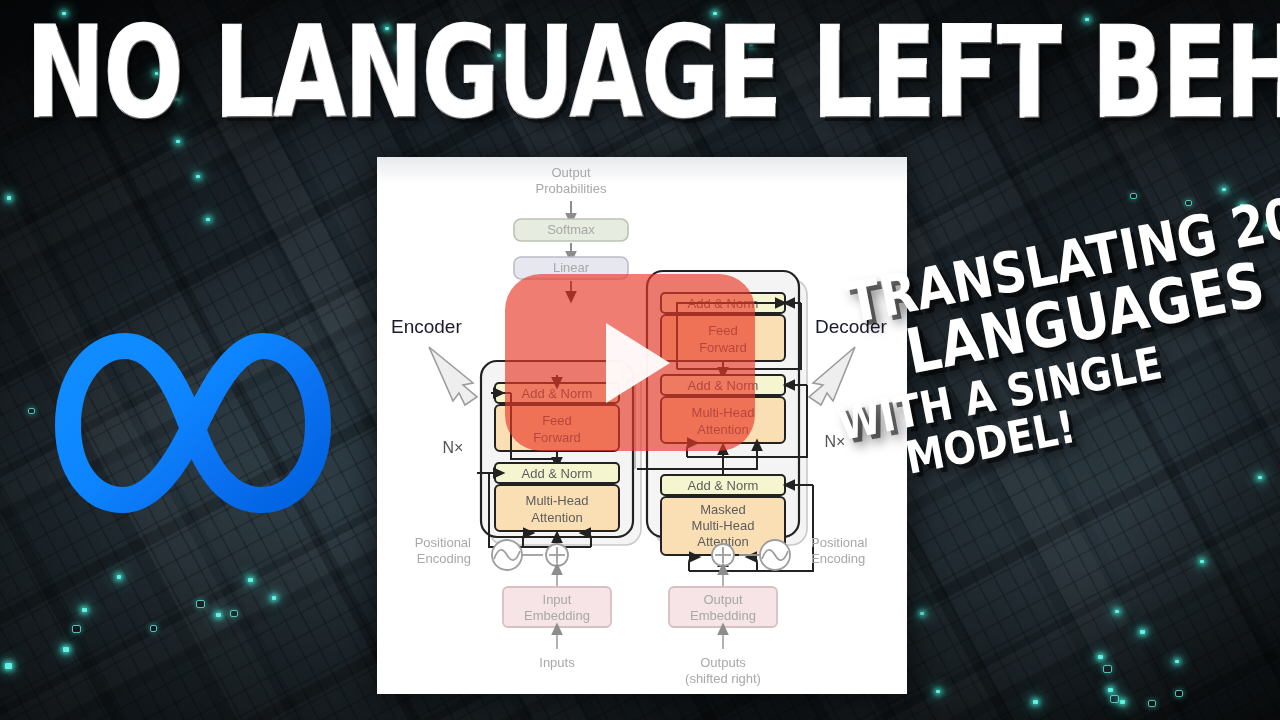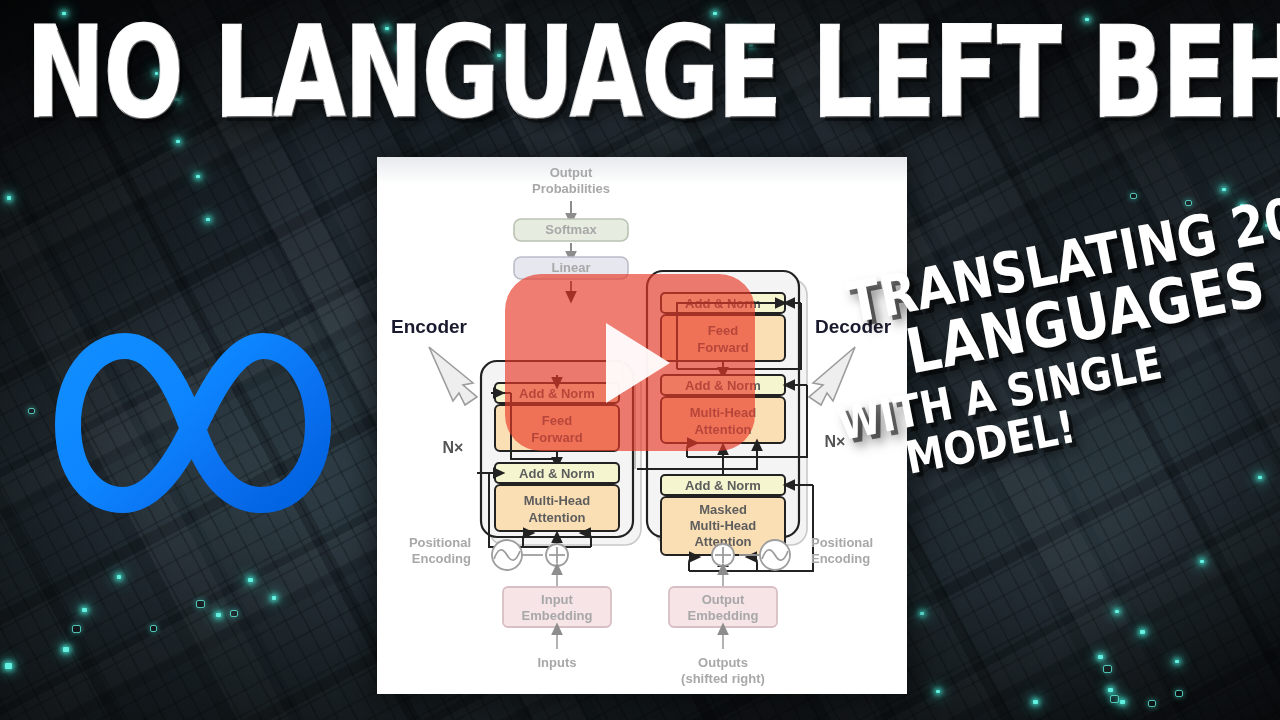--- a/index.html
+++ b/index.html
@@ -104,21 +104,20 @@
   #meta-logo {
     position:absolute; left:48px; top:326px; width:290px; height:190px;
   }
 
   
   #panel {
     position:absolute; left:377px; top:157px; width:530px; height:537px;
     background:#ffffff;
     box-shadow:0 0 26px 8px rgba(0,0,0,.45);
     overflow:hidden;
-    font-weight:bold;
   }
   #panel::before{
     content:""; position:absolute; inset:0;
     background:linear-gradient(180deg, rgba(228,231,234,.9) 0%, rgba(255,255,255,0) 5%);
     pointer-events:none;
   }
   #diagram { position:absolute; left:0; top:0; width:530px; height:537px; }
 
   
   #play-btn {

